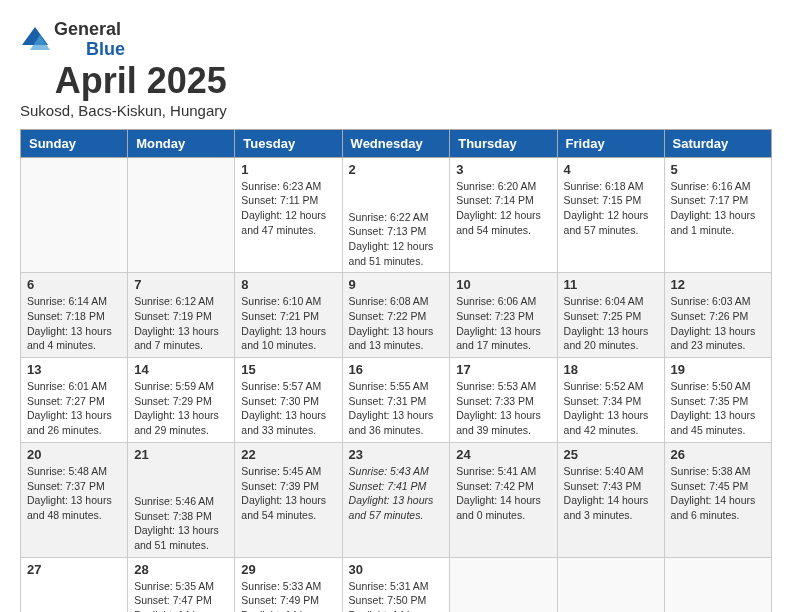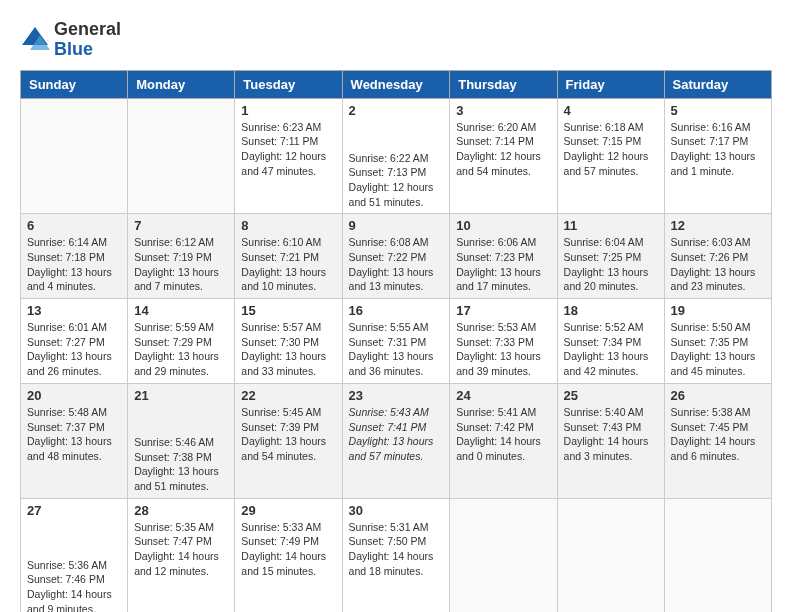--- a/index.html
+++ b/index.html
@@ -28,20 +28,21 @@
     }
     .logo-general {
       font-size: 18px;
       font-weight: bold;
       color: #333;
     }
     .logo-blue {
       font-size: 18px;
       font-weight: bold;
       color: #1a5faa;
+      margin-left: 32px;
     }
     .logo-icon {
       width: 30px;
       height: 30px;
       margin-right: 4px;
     }
     .title-block {
       text-align: right;
     }
     .month-title {
@@ -102,20 +103,24 @@
   <div class="logo">
     <svg class="logo-icon" viewBox="0 0 30 30">
       <polygon points="15,2 28,20 2,20" fill="#1a5faa"></polygon>
       <polygon points="20,10 30,25 10,25" fill="#4a9fd4" opacity="0.7"></polygon>
     </svg>
     <div class="logo-text">
       <span class="logo-general">General</span>
       <span class="logo-blue">Blue</span>
     </div>
   </div>
+  <div class="title-block">
+    <div class="month-title">April 2025</div>
+    <div class="subtitle">Sukosd, Bacs-Kiskun, Hungary</div>
+  </div>
 </div>
 
 <table class="calendar">
   <thead>
     <tr>
     <th>Sunday</th>
         <th>Monday</th>
         <th>Tuesday</th>
         <th>Wednesday</th>
         <th>Thursday</th>

